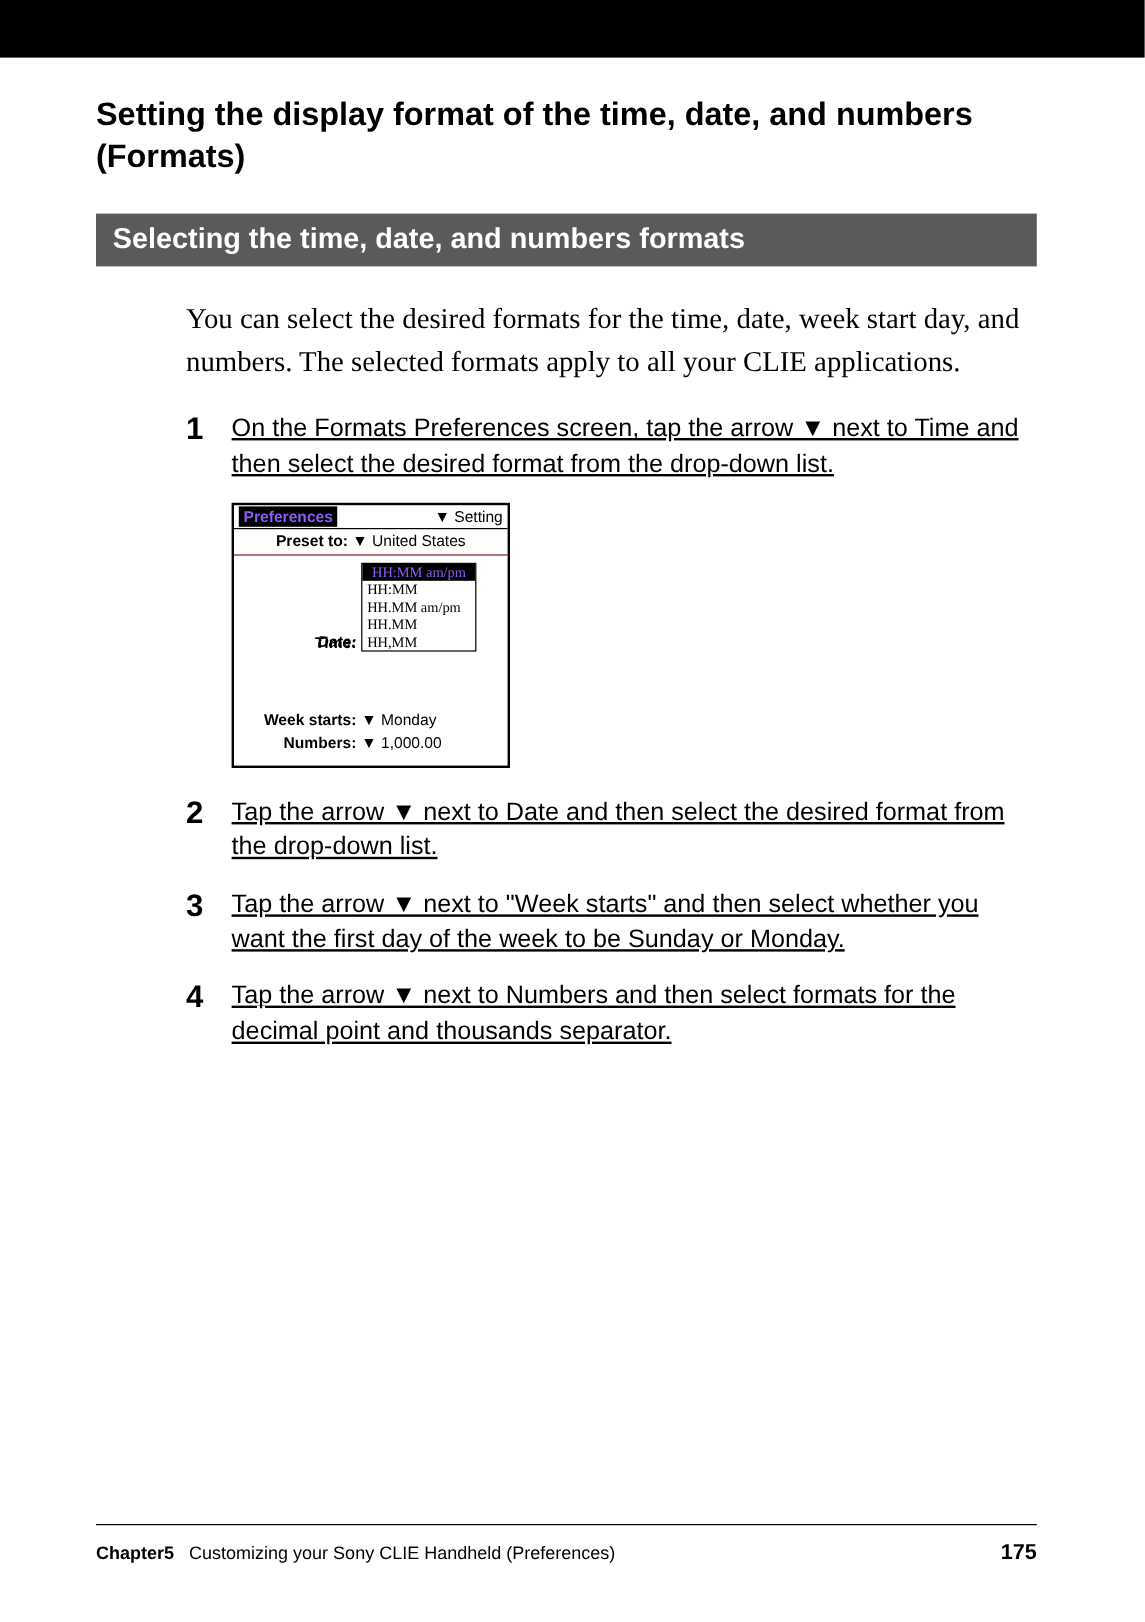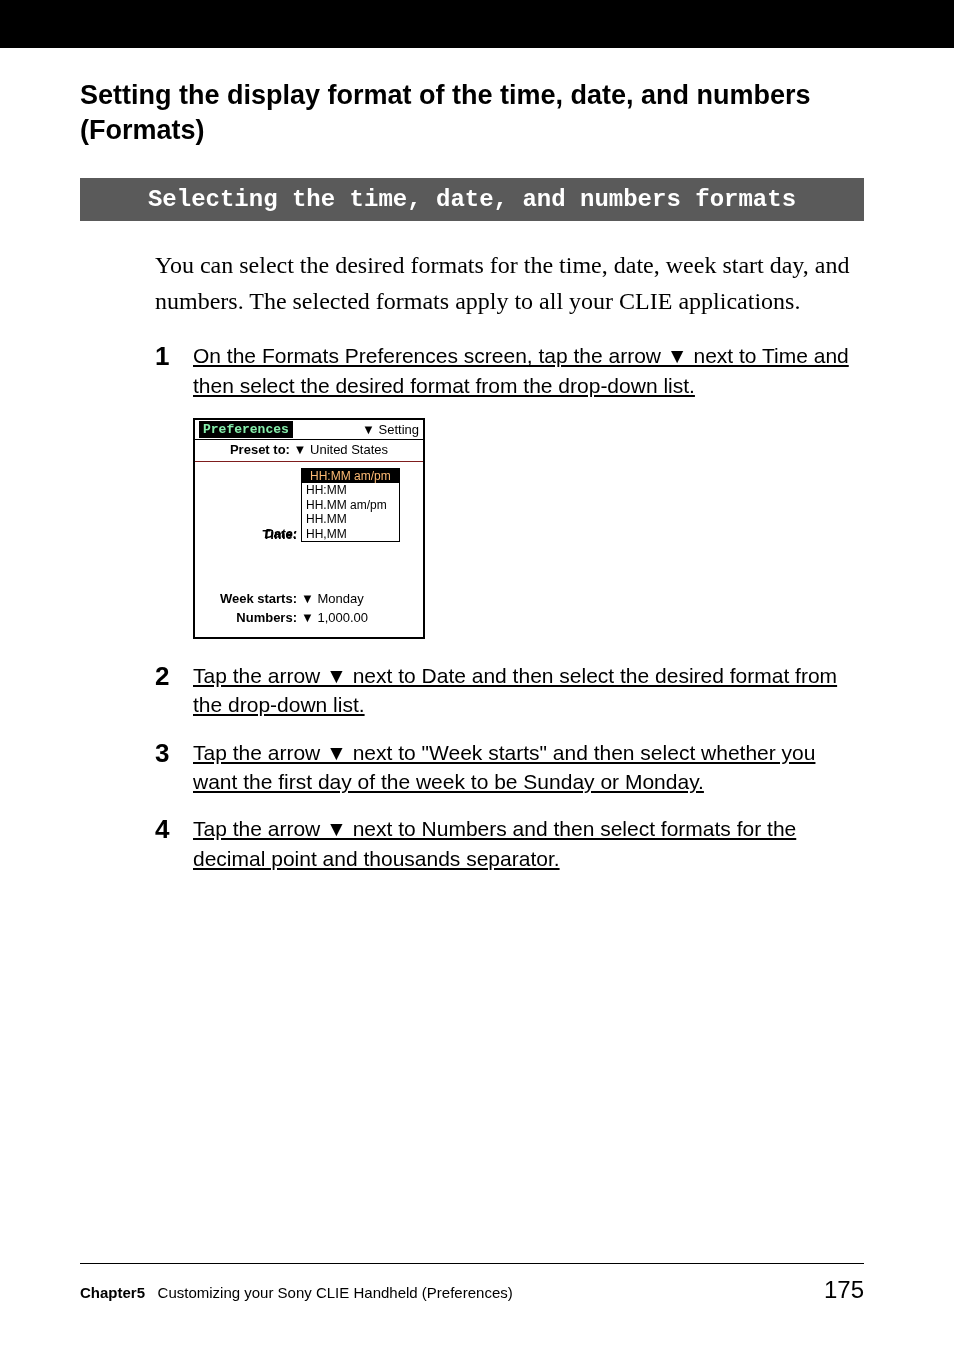--- a/index.html
+++ b/index.html
@@ -21,26 +21,25 @@
   .main-heading {
     font-family: Arial, Helvetica, sans-serif;
     font-weight: bold;
     font-size: 27px;
     line-height: 1.3;
     margin-bottom: 30px;
   }
   .sub-heading-bar {
     background: #5a5a5a;
     color: #fff;
-    font-family: Liberation Mono, monospace;
+    font-family: Liberation Sans, sans-serif;
     font-weight: bold;
     font-size: 24px;
     padding: 8px 14px;
     margin-bottom: 26px;
-    text-align: center;
   }
   .intro-text {
     font-family: Georgia, 'Times New Roman', serif;
     font-size: 24px;
     line-height: 1.5;
     margin-left: 75px;
     margin-bottom: 22px;
   }
   .step {
     display: flex;
@@ -84,25 +83,24 @@
   }
   .ss-header {
     display: flex;
     justify-content: space-between;
     align-items: center;
     border-bottom: 1px solid #000;
     padding: 1px 4px;
   }
   .ss-header-left {
     background: #000;
-    color: #86efac;
+    color: #8b5cf6;
     font-weight: bold;
     padding: 1px 4px;
     font-size: 13px;
-    font-family: Liberation Mono, monospace;
   }
   .ss-header-right {
     font-size: 13px;
   }
   .ss-preset {
     padding: 2px 6px 4px 6px;
     border-bottom: 1px solid #7f1d1d;
     text-align: center;
     font-weight: bold;
   }
@@ -128,25 +126,27 @@
     font-size: 13px;
   }
   .ss-dropdown {
     border: 1px solid #000;
     display: inline-block;
     font-size: 12px;
     line-height: 1.2;
   }
   .ss-dropdown .sel {
     background: #000;
-    color: #fdba74;
+    color: #8b5cf6;
     padding: 0 8px;
+    font-family: Liberation Serif, serif;
   }
   .ss-dropdown .opt {
     padding: 0 4px;
+    font-family: Liberation Serif, serif;
   }
   .footer {
     position: absolute;
     bottom: 48px;
     left: 80px;
     right: 90px;
     border-top: 1px solid #000;
     padding-top: 12px;
     display: flex;
     justify-content: space-between;
@@ -154,22 +154,22 @@
   }
   .footer-left {
     font-family: Arial, Helvetica, sans-serif;
     font-size: 15px;
   }
   .footer-left .chapter {
     font-weight: 900;
   }
   .footer-right {
     font-family: Arial, Helvetica, sans-serif;
-    font-weight: 400;
-    font-size: 24px;
+    font-weight: 700;
+    font-size: 18px;
   }
 </style>
 </head>
 <body>
 
 <div class="top-bar"></div>
 
 <div class="content">
 
   <h1 class="main-heading">Setting the display format of the time, date, and numbers (Formats)</h1>

